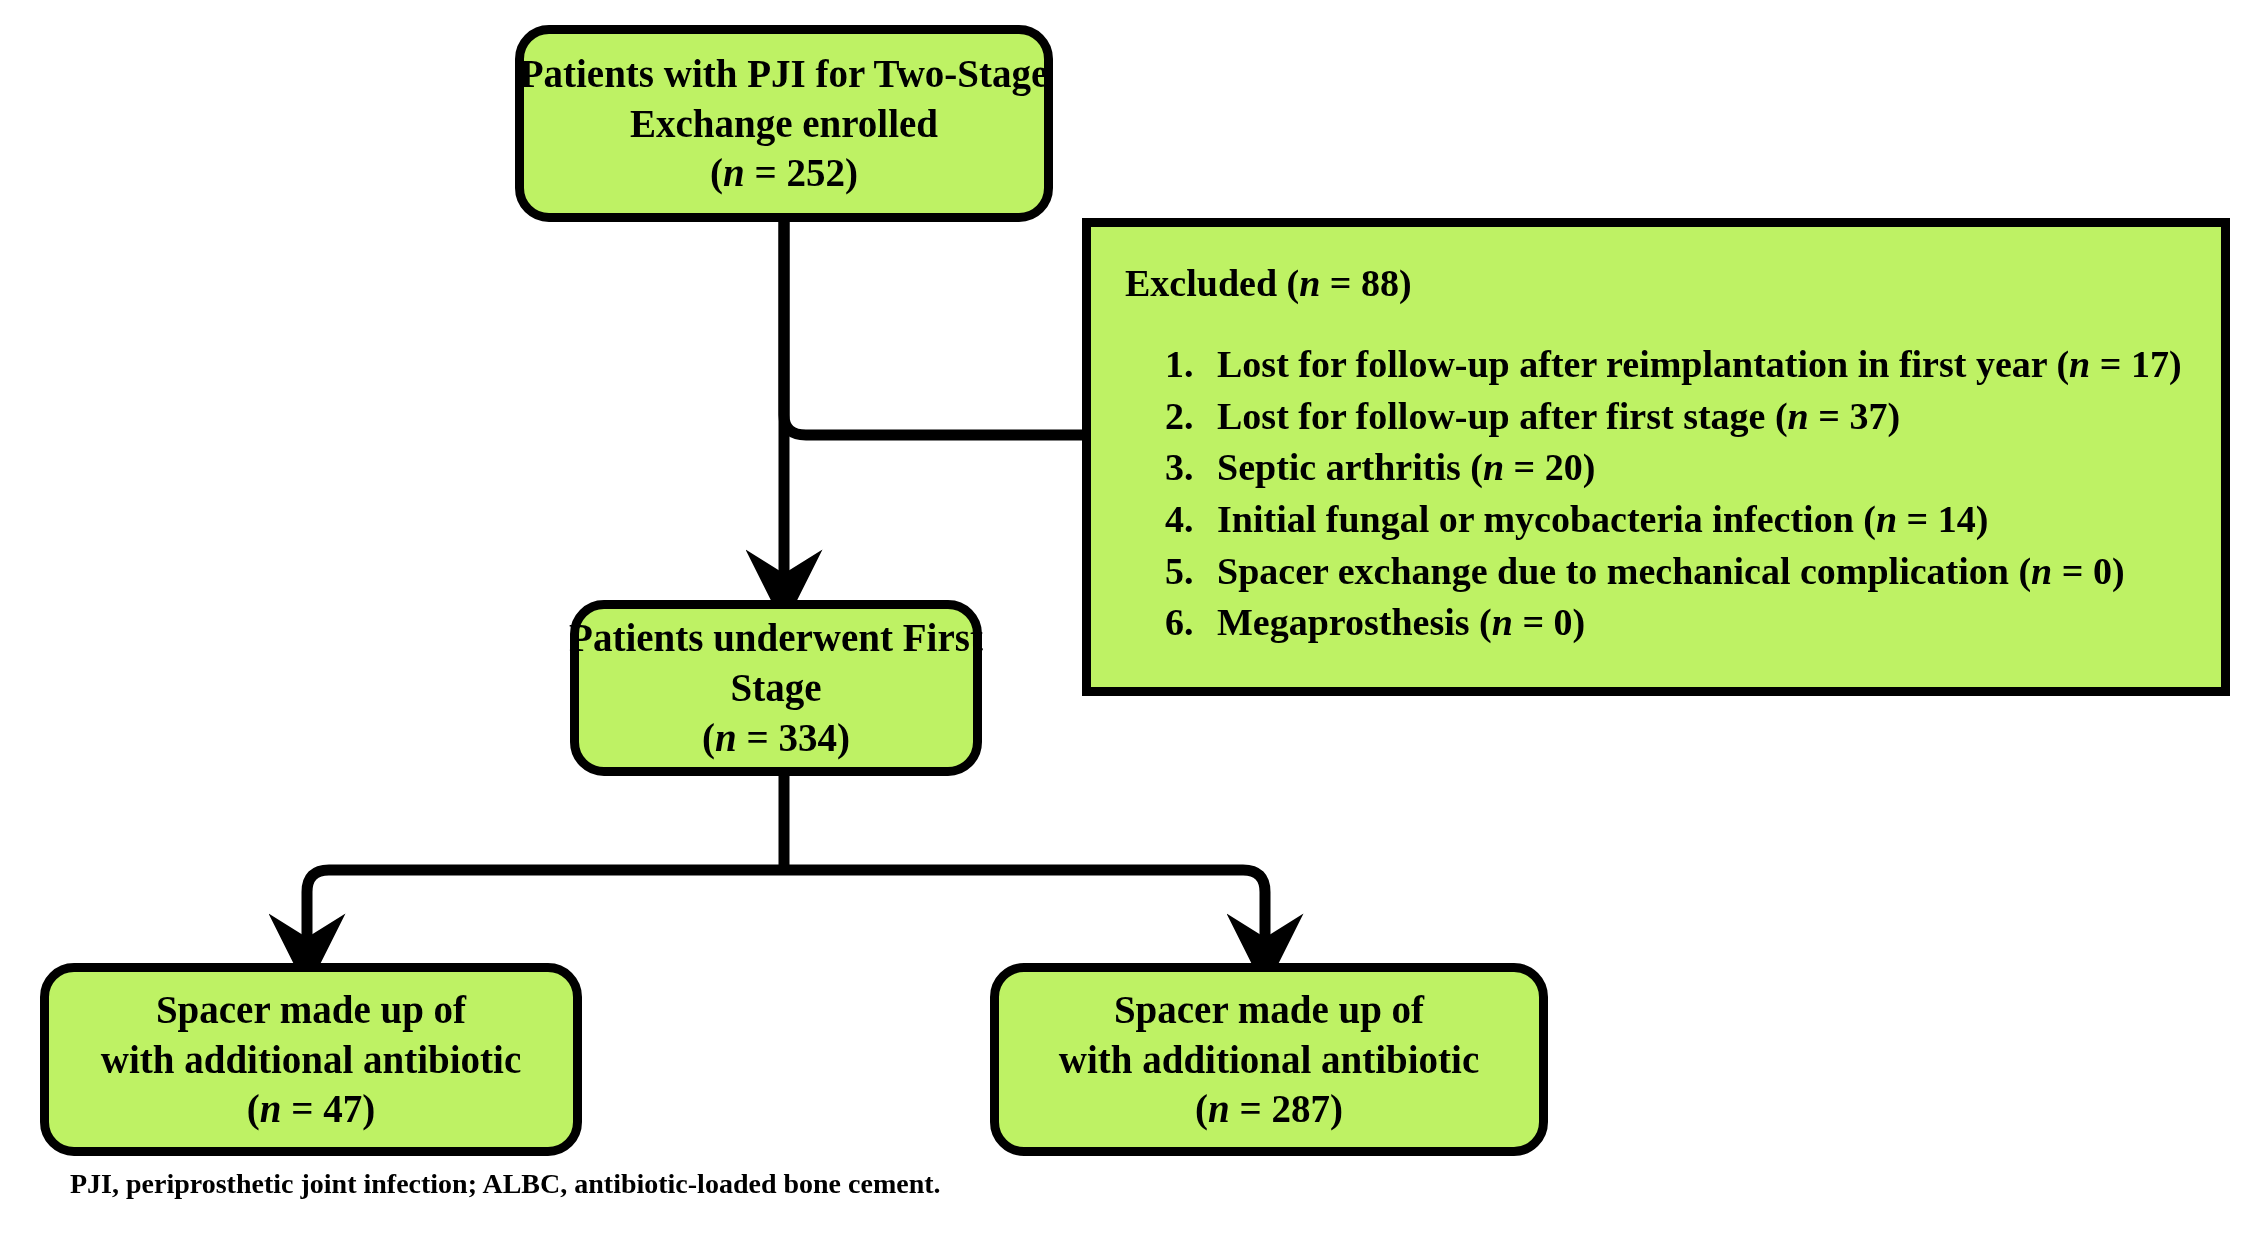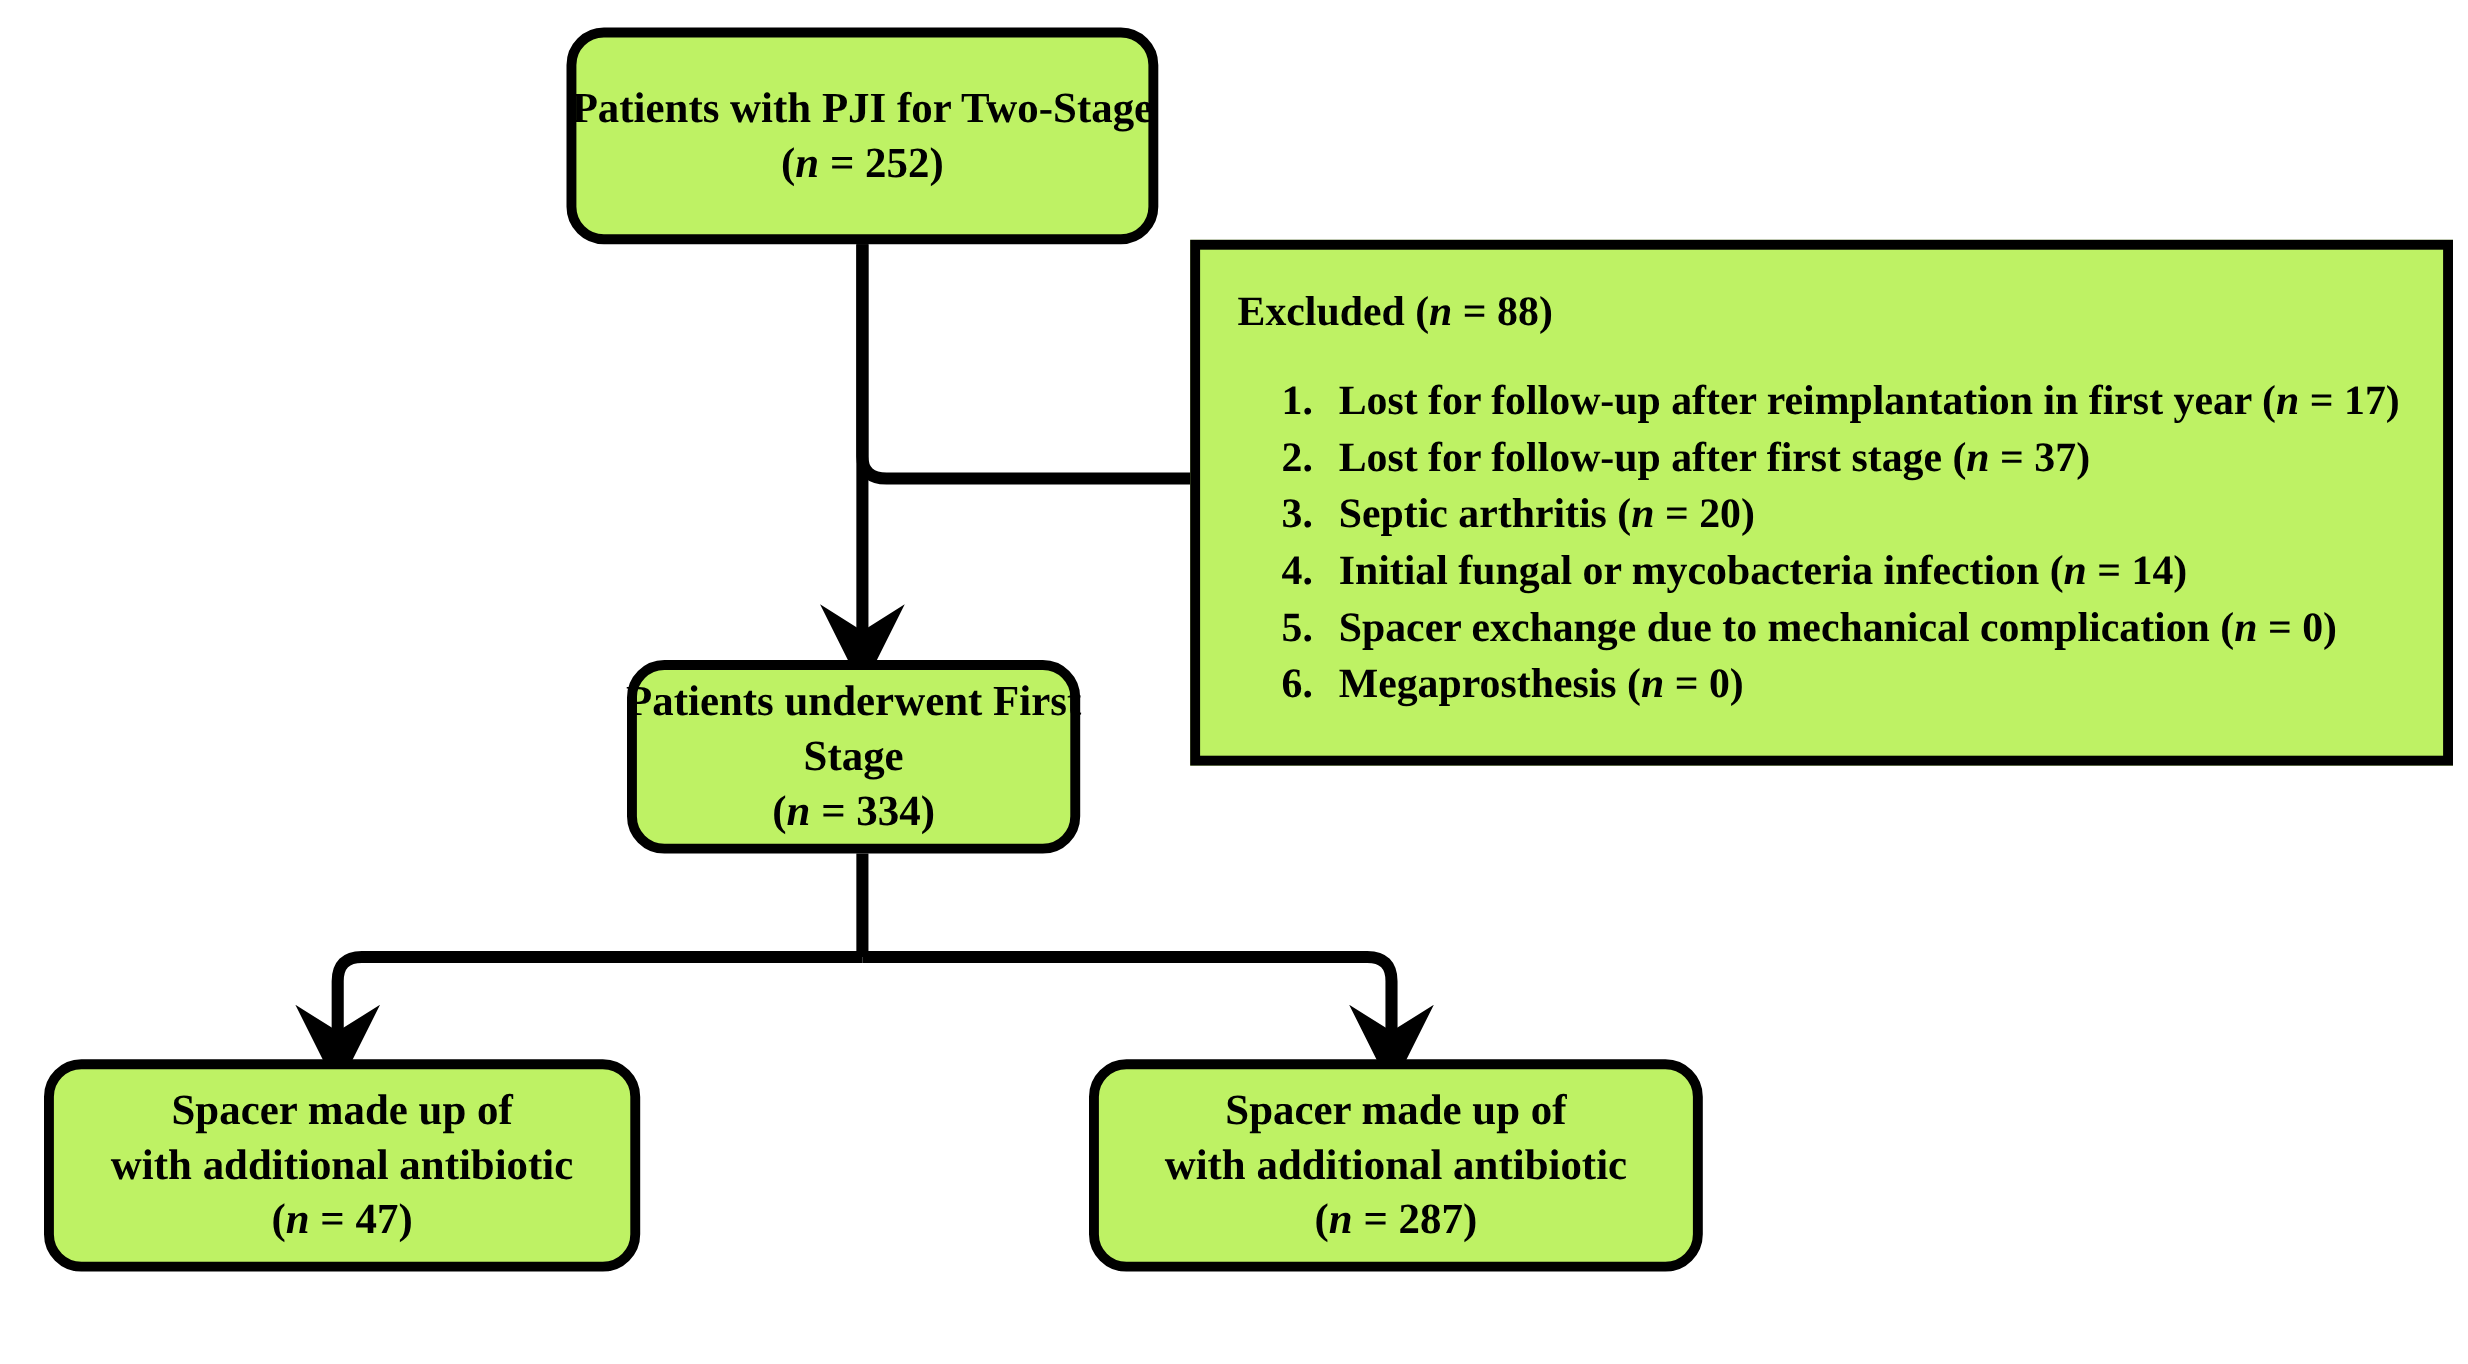--- a/index.html
+++ b/index.html
@@ -126,20 +126,21 @@
 
     <path d="M 784 776 L 784 870" fill="none" stroke="#000000" stroke-width="11" stroke-linecap="butt"></path>
 
     <path d="M 784 870 L 329 870 Q 307 870 307 892 L 307 942" fill="none" stroke="#000000" stroke-width="11" stroke-linecap="butt" stroke-linejoin="round" marker-end="url(#arrowhead)"></path>
 
     <path d="M 784 870 L 1243 870 Q 1265 870 1265 892 L 1265 942" fill="none" stroke="#000000" stroke-width="11" stroke-linecap="butt" stroke-linejoin="round" marker-end="url(#arrowhead)"></path>
   </svg>
 
   <div class="node rounded" id="node-enrolled">
     <span class="line">Patients with PJI for Two-Stage</span>
+    <span class="line">Exchange enrolled</span>
     <span class="line"><span>(</span><span class="ital">n</span><span> = 252)</span></span>
   </div>
 
   <div class="node" id="node-excluded">
     <span class="excl-title"><span>Excluded (</span><span class="ital">n</span><span> = 88)</span></span>
     <ol class="excl-list">
       <li><span>Lost for follow-up after reimplantation in first year (</span><span class="ital">n</span><span> = 17)</span></li>
       <li><span>Lost for follow-up after first stage (</span><span class="ital">n</span><span> = 37)</span></li>
       <li><span>Septic arthritis (</span><span class="ital">n</span><span> = 20)</span></li>
       <li><span>Initial fungal or mycobacteria infection (</span><span class="ital">n</span><span> = 14)</span></li>
@@ -159,14 +160,15 @@
     <span class="line">with additional antibiotic</span>
     <span class="line"><span>(</span><span class="ital">n</span><span> = 47)</span></span>
   </div>
 
   <div class="node rounded" id="node-plain">
     <span class="line">Spacer made up of</span>
     <span class="line">with additional antibiotic</span>
     <span class="line"><span>(</span><span class="ital">n</span><span> = 287)</span></span>
   </div>
 
+  <div id="footnote">PJI, periprosthetic joint infection; ALBC, antibiotic-loaded bone cement.</div>
 
 </div>
 
 </body></html>

